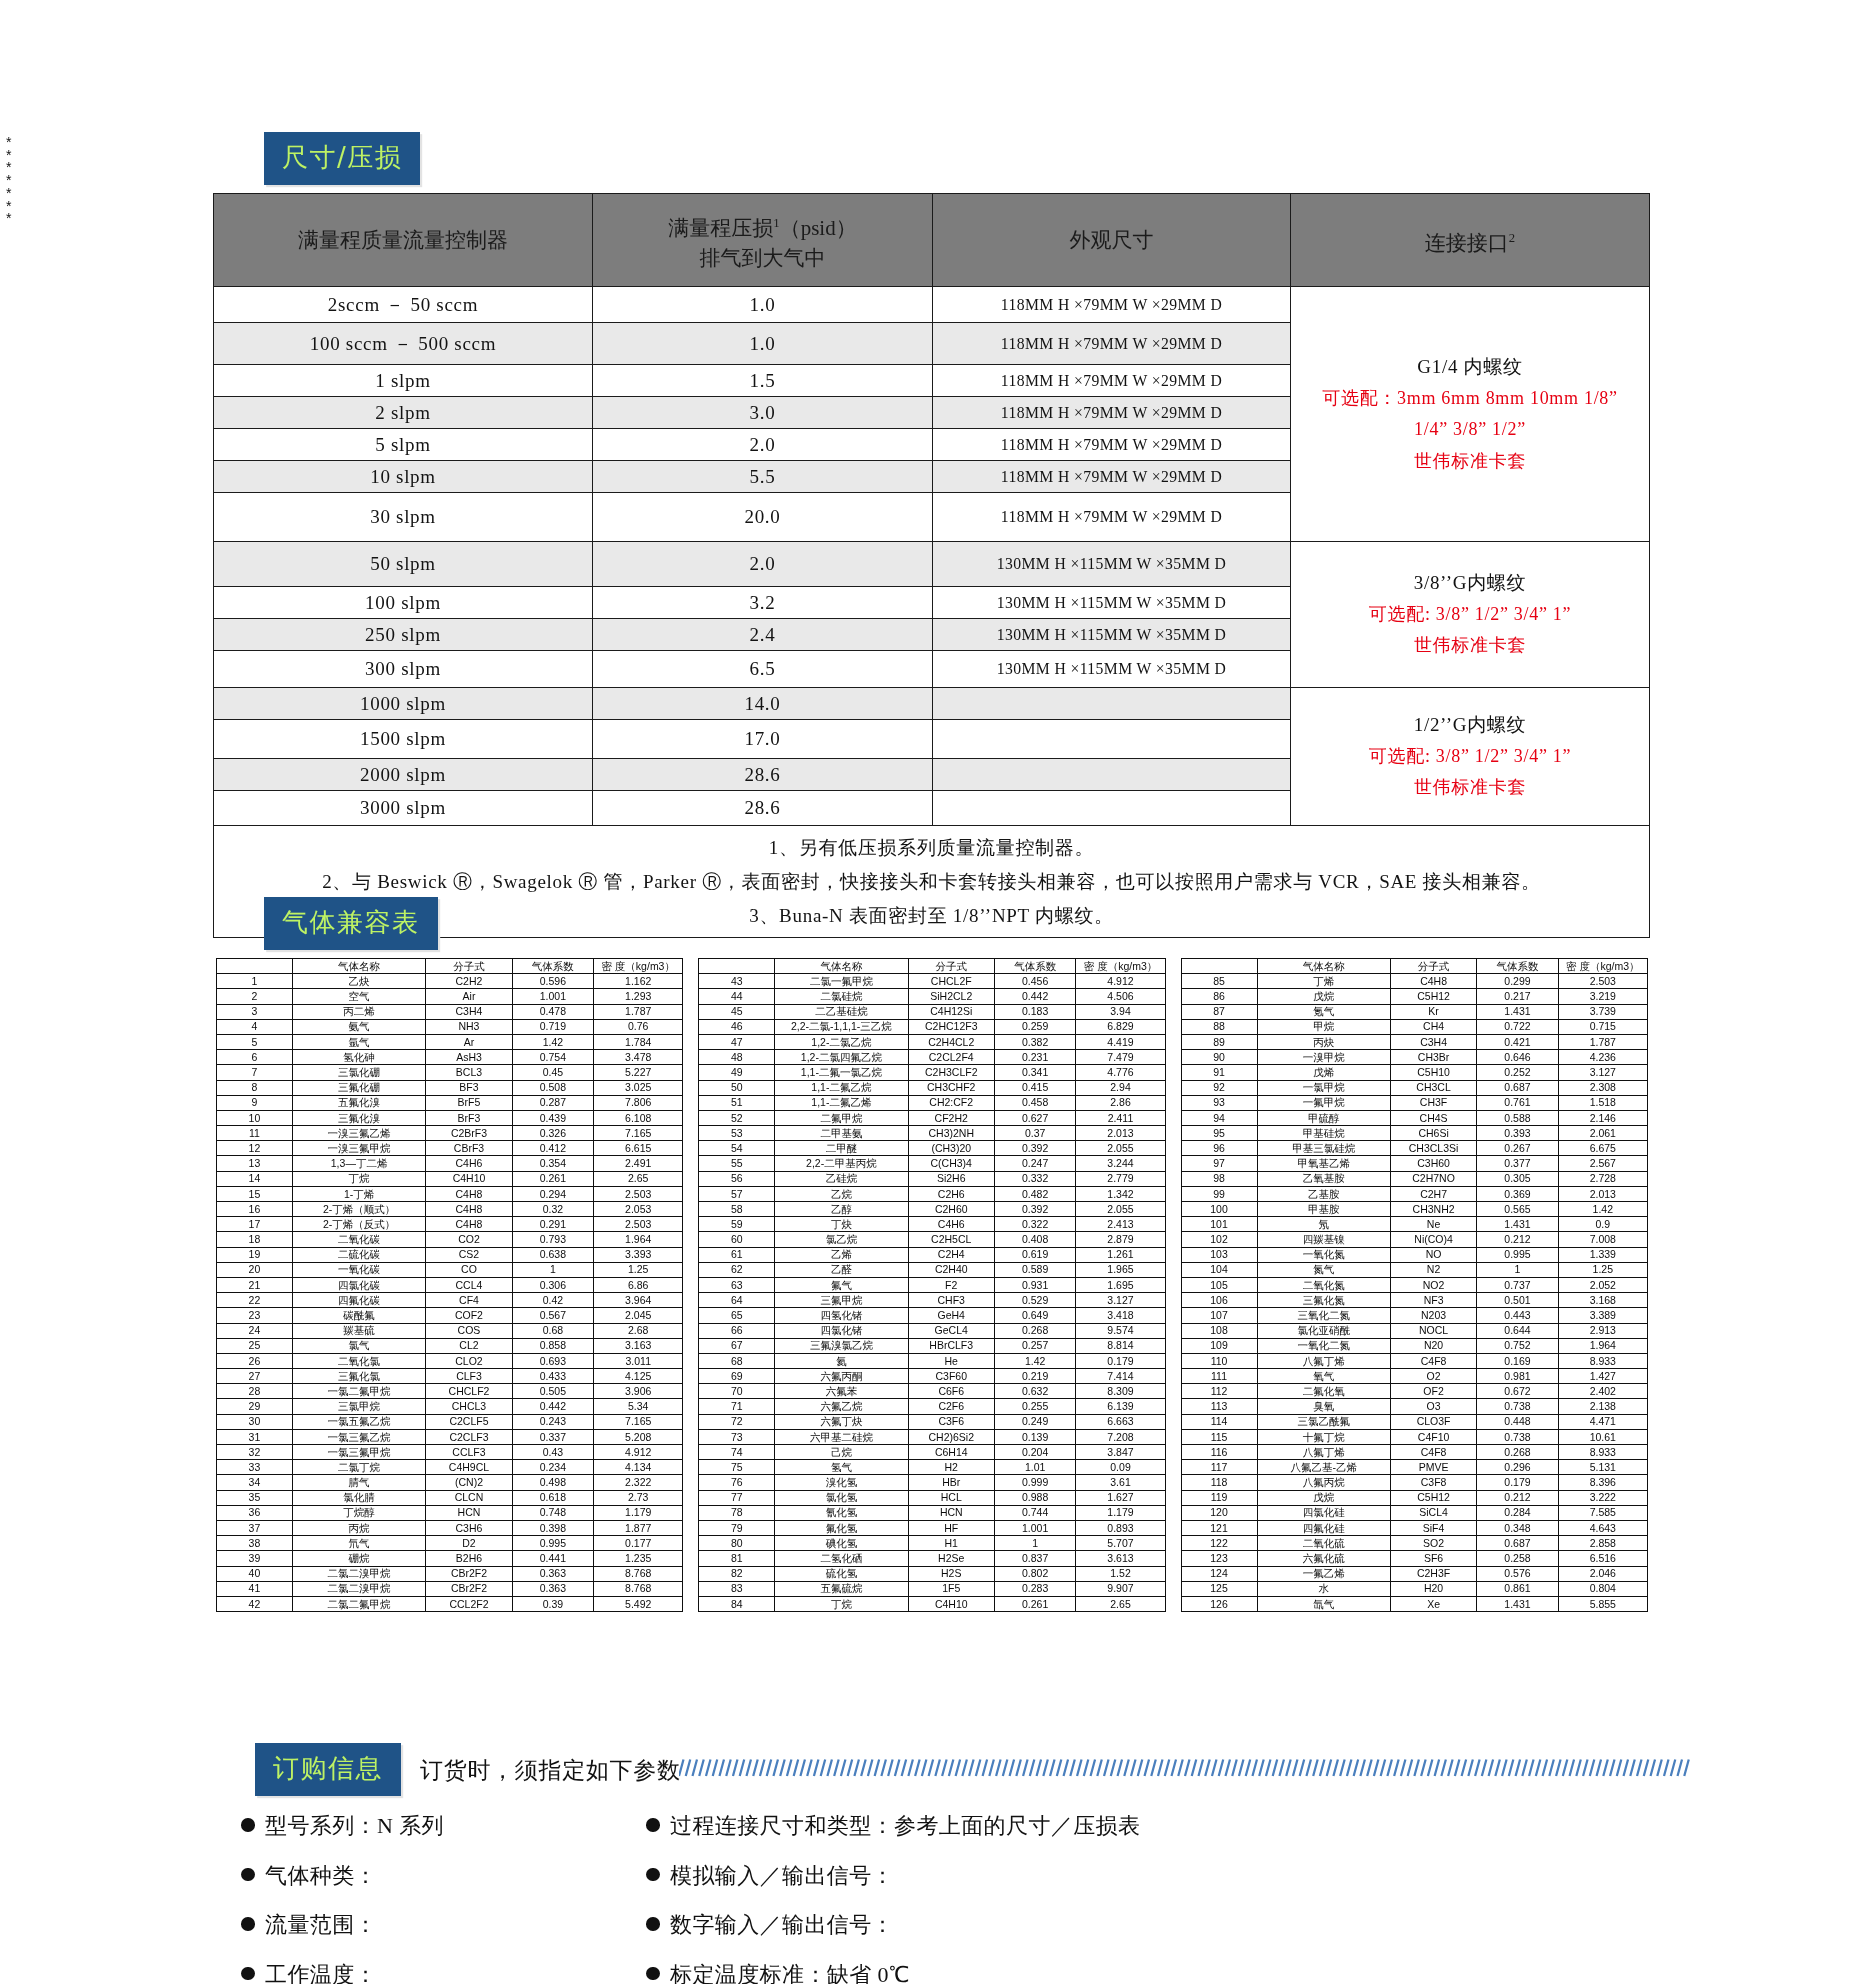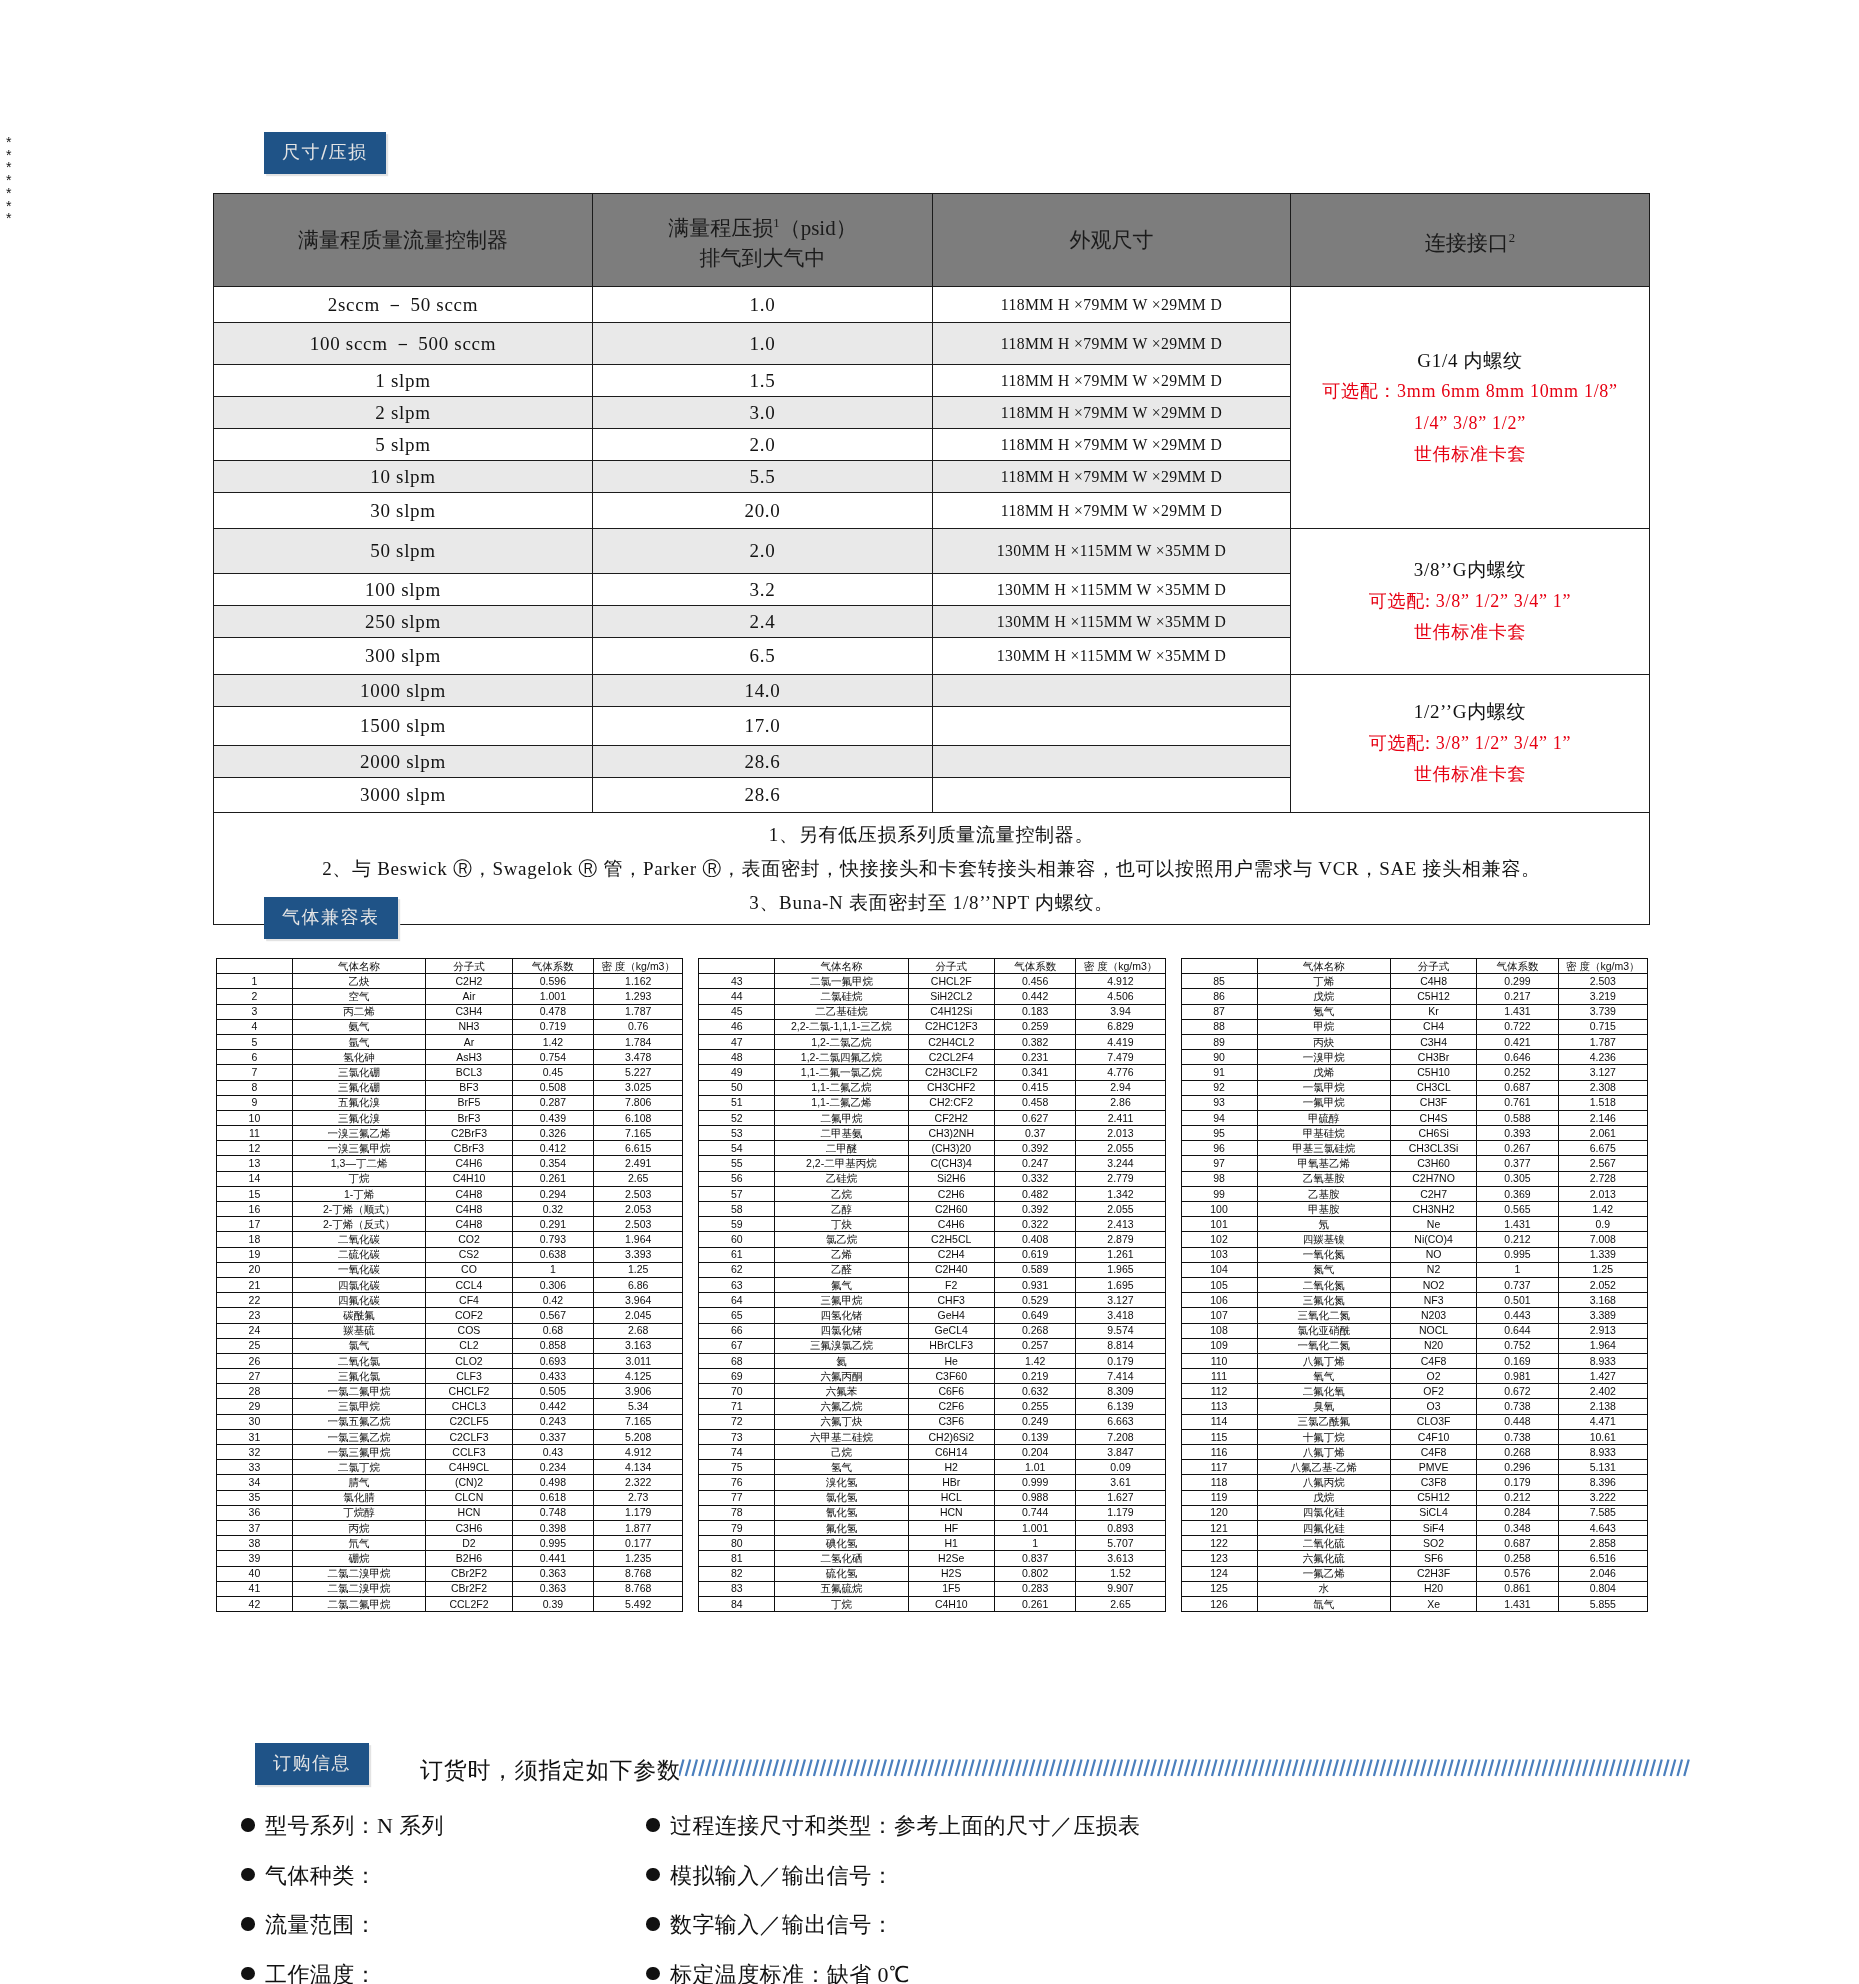--- a/index.html
+++ b/index.html
@@ -16,23 +16,23 @@
   .asterisks {
     position:absolute; left:6px; top:136px;
     font-size:14.2px; line-height:12.7px; color:#111;
     font-family:"Liberation Sans", sans-serif;
   }
 
   
   .tag {
     display:inline-block;
     background:#1f5387;
-    color:#e5e5e5;
+    color:#bef264;
     font-family:"DejaVu Sans", sans-serif;
-    font-size:18px;
+    font-size:26px;
     letter-spacing:1.5px;
     padding:8.2px 18px 9.7px 18px;
     box-shadow:2.2px 2.2px 0 #e3e3e3;
   }
 
   
   #sec-dim { position:absolute; left:264px; top:132px; }
 
   .dim-table {
     position:absolute; left:213px; top:193px;
@@ -216,21 +216,21 @@
         <tr style="height: 31.5px;">
           <td class="rng">5 slpm</td>
           <td class="drp">2.0</td>
           <td class="dimcell">118MM H ×79MM W ×29MM D</td>
         </tr>
         <tr style="height: 31.5px;">
           <td class="rng alt">10 slpm</td>
           <td class="drp alt">5.5</td>
           <td class="dimcell alt">118MM H ×79MM W ×29MM D</td>
         </tr>
-        <tr style="height: 36px;">
+        <tr style="height: 49px;">
           <td class="rng">30 slpm</td>
           <td class="drp">20.0</td>
           <td class="dimcell">118MM H ×79MM W ×29MM D</td>
         </tr>
         <tr style="height: 45px;">
           <td class="rng alt">50 slpm</td>
           <td class="drp alt">2.0</td>
           <td class="dimcell alt">130MM H ×115MM W ×35MM D</td>
           <td class="conn" rowspan="4">
             <div class="blk">3/8’’G内螺纹</div>

